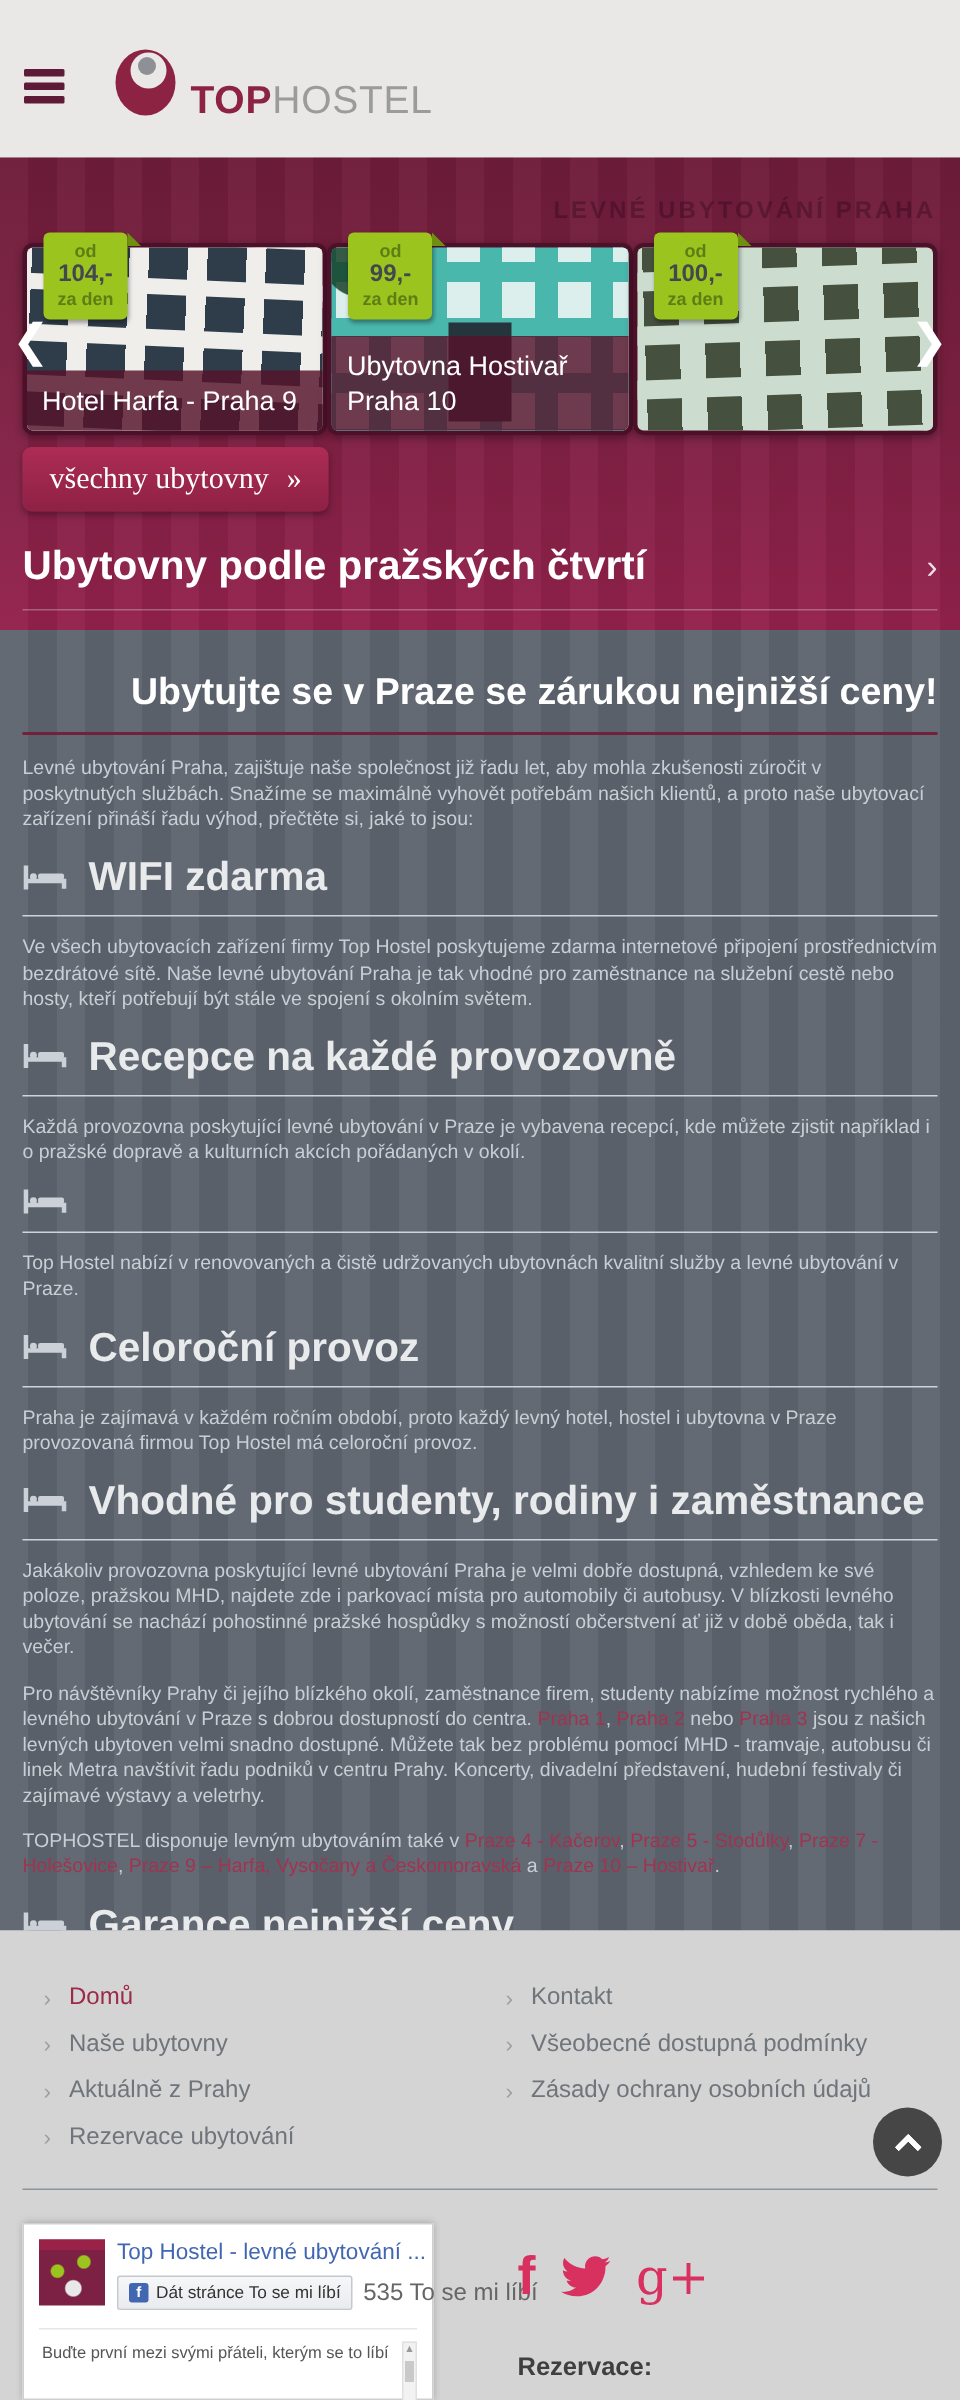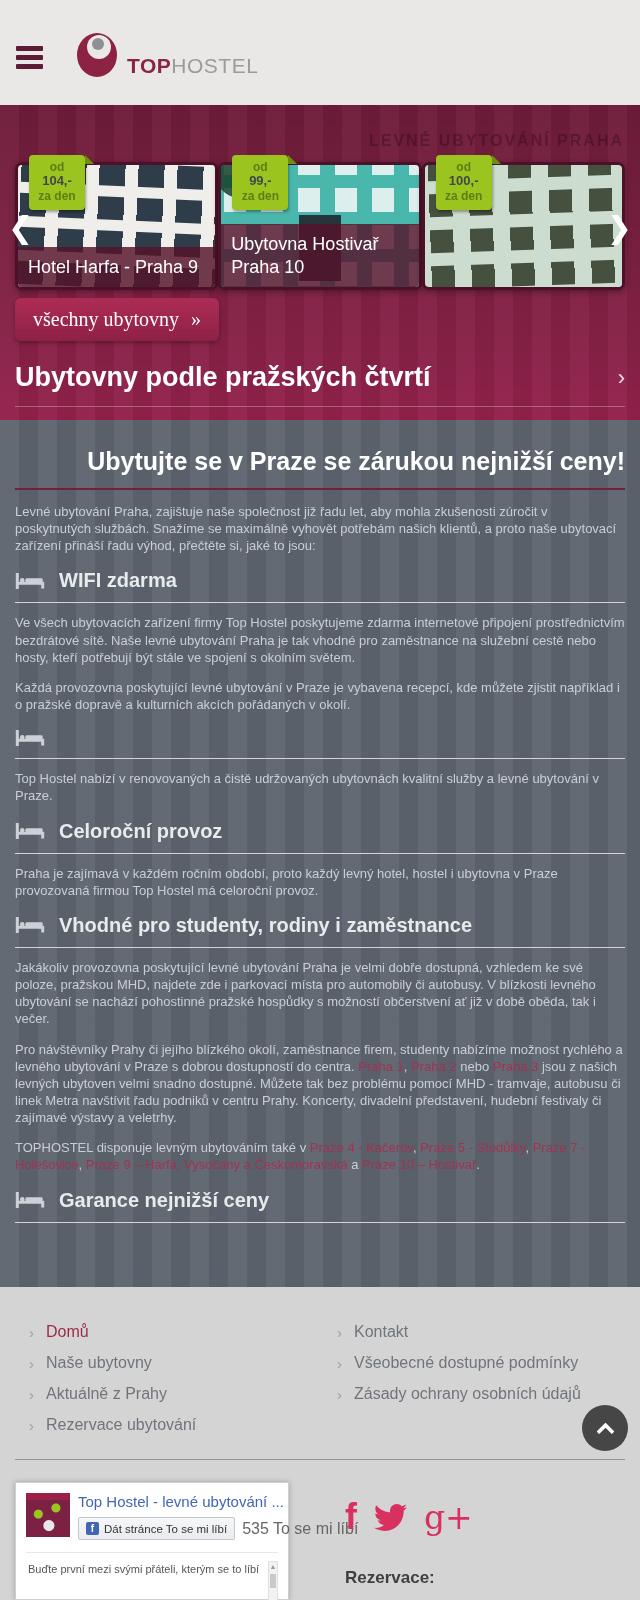--- a/index.html
+++ b/index.html
@@ -9,21 +9,21 @@
 
   
   header { height:105px; flex:0 0 105px; background:#e9e8e6; display:flex; align-items:center; padding:0 16px; }
   .hamburger { width:27px; display:flex; flex-direction:column; gap:4px; cursor:pointer; margin-top:10px; }
   .hamburger span { display:block; height:5px; border-radius:1px; background:#5e1b37; }
   .logo { display:flex; align-items:center; margin-left:32px; cursor:pointer; }
   .logo-mark { position:relative; width:48px; height:52px; }
   .lm-outer { position:absolute; left:2px; top:6px; width:40px; height:44px; border-radius:50%; background:#8c2343; }
   .lm-inner { position:absolute; left:12px; top:8px; width:24px; height:24px; border-radius:50%; background:#e9e8e6; }
   .lm-dot   { position:absolute; left:17px; top:11px; width:12px; height:12px; border-radius:50%; background:#8d9196; }
-  .logo-text { font-size:21px; letter-spacing:.5px; margin-left:4px; margin-top:27px; }
+  .logo-text { font-size:26px; letter-spacing:.5px; margin-left:4px; margin-top:27px; }
   .logo-top  { color:#8c2343; font-weight:800; }
   .logo-rest { color:#9b9b9b; font-weight:400; }
 
   
   .hero { position:relative; height:315px; flex:0 0 315px; padding:57px 15px 0;
     background-image:
       repeating-linear-gradient(90deg, rgba(255,255,255,.028) 0 19px, rgba(0,0,0,.045) 19px 38px),
       linear-gradient(180deg,#6e1c3a 0%, #7c2042 48%, #93214b 100%);
   }
   .watermark { position:absolute; top:27px; right:16px; font-size:16px; font-weight:700;
@@ -57,40 +57,40 @@
       repeating-linear-gradient(90deg, transparent 0 17px, #46503e 17px 40px);
     transform:rotate(-2deg); }
   .card-title { position:absolute; left:0; right:0; bottom:0; background:rgba(86,18,42,.82);
     color:#fff; font-size:18px; padding:9px 10px; line-height:1.25; border-radius:0 0 4px 4px; }
   .price-tag { position:absolute; top:-10px; left:11px; width:56px; padding:5px 2px 7px;
     background:#9cc41e; border-radius:4px; text-align:center; z-index:4;
     box-shadow:1px 2px 3px rgba(0,0,0,.35); }
   .tag-fold { position:absolute; top:0; right:-9px; width:0; height:0;
     border-left:9px solid #6e8f10; border-top:9px solid transparent; border-bottom:0; }
   .tag-od  { display:block; font-size:12px; font-weight:700; color:#5f7d15; }
-  .tag-price { display:block; font-size:13px; font-weight:800; color:#42484e; line-height:1.15; }
+  .tag-price { display:block; font-size:16px; font-weight:800; color:#42484e; line-height:1.15; }
   .tag-per { display:block; font-size:12px; font-weight:700; color:#5f7d15; }
 
   .all-btn { margin-top:8px; display:inline-flex; align-items:center; gap:12px;
     background:linear-gradient(180deg,#ad2c56,#8e2145); color:#fff; font-size:20px;
     border:none; border-radius:6px; padding:10px 18px; cursor:pointer;
     box-shadow:0 2px 4px rgba(0,0,0,.3); font-family:Liberation Serif, serif; }
   .districts { display:flex; justify-content:space-between; align-items:center;
     margin-top:13px; padding:8px 0 13px; border-bottom:1px solid rgba(255,255,255,.28);
     color:#fff; cursor:pointer; }
   .districts .d-label { font-size:27px; font-weight:700; }
   .districts .chev { font-size:22px; color:rgba(255,255,255,.85); }
 
   
   main { flex:1 1 auto; overflow:hidden; padding:27px 15px 0; background-color:#5e6570;
     background-image:repeating-linear-gradient(90deg, rgba(255,255,255,.03) 0 19px, rgba(0,0,0,.05) 19px 38px); }
   main h1 { color:#fff; font-size:25px; font-weight:700; padding-bottom:12px;
     border-bottom:2px solid #73203d; margin-bottom:13px;text-align:right; }
   .para { font-size:13px; line-height:1.32; color:#c9ced4; margin-bottom:13px; }
-  .feature h2 { display:flex; align-items:center; gap:14px; color:#e8eaec; font-size:20px;
+  .feature h2 { display:flex; align-items:center; gap:14px; color:#e8eaec; font-size:27px;
     font-weight:700; margin:15px 0 11px; padding-bottom:10px;
     border-bottom:1px solid rgba(228,231,235,.85); }
   .bed-icon { display:inline-flex; width:30px; }
   .inline-link { color:#a23350; cursor:pointer; }
 
   
   footer { flex:0 0 270px; background:#d4d4d4; padding:36px 15px 0; position:relative; }
   .footer-links { display:flex; }
   .footer-links ul { list-style:none; flex:1; }
   .footer-links ul + ul { margin-left:6px; }
@@ -225,20 +225,30 @@
               </svg>
       </span>
       <span class="feature-title">WIFI zdarma</span>
     </h2>
     <div class="feature-body">
             <p class="para"><span>Ve všech ubytovacích zařízení firmy Top Hostel poskytujeme zdarma internetové připojení prostřednictvím bezdrátové sítě. Naše levné ubytování Praha je tak vhodné pro zaměstnance na služební cestě nebo hosty, kteří potřebují být stále ve spojení s okolním světem.</span></p>
           </div>
   </section>
 
   <section class="feature">
+    <h2>
+      <span class="bed-icon">
+        <svg viewBox="0 0 26 17" width="30" height="20">
+                <path d="M2 1.5 v14 M2 10.5 h22 v4.5" stroke="#ccd1d7" stroke-width="2.6" fill="none"></path>
+                <circle cx="6.3" cy="8" r="2" fill="#ccd1d7"></circle>
+                <rect x="9" y="6.2" width="15" height="3.6" rx="1.2" fill="#ccd1d7"></rect>
+              </svg>
+      </span>
+      <span class="feature-title">Recepce na každé provozovně</span>
+    </h2>
     <div class="feature-body">
             <p class="para"><span>Každá provozovna poskytující levné ubytování v Praze je vybavena recepcí, kde můžete zjistit například i o pražské dopravě a kulturních akcích pořádaných v okolí.</span></p>
           </div>
   </section>
 
   <section class="feature">
     <h2>
       <span class="bed-icon">
         <svg viewBox="0 0 26 17" width="30" height="20">
                 <path d="M2 1.5 v14 M2 10.5 h22 v4.5" stroke="#ccd1d7" stroke-width="2.6" fill="none"></path>
@@ -326,21 +336,21 @@
   </li>
 </ul>
       <ul id="footer-col-right">
   <li class="flink">
     <span class="marker">›</span>
     <span class="flabel">Kontakt</span>
   </li>
 
   <li class="flink">
     <span class="marker">›</span>
-    <span class="flabel">Všeobecné dostupné podmínky</span>
+    <span class="flabel">Všeobecné dostupná podmínky</span>
   </li>
 
   <li class="flink">
     <span class="marker">›</span>
     <span class="flabel">Zásady ochrany osobních údajů</span>
   </li>
 </ul>
     </div>
     <hr class="footer-divider">
     <div class="footer-bottom">

